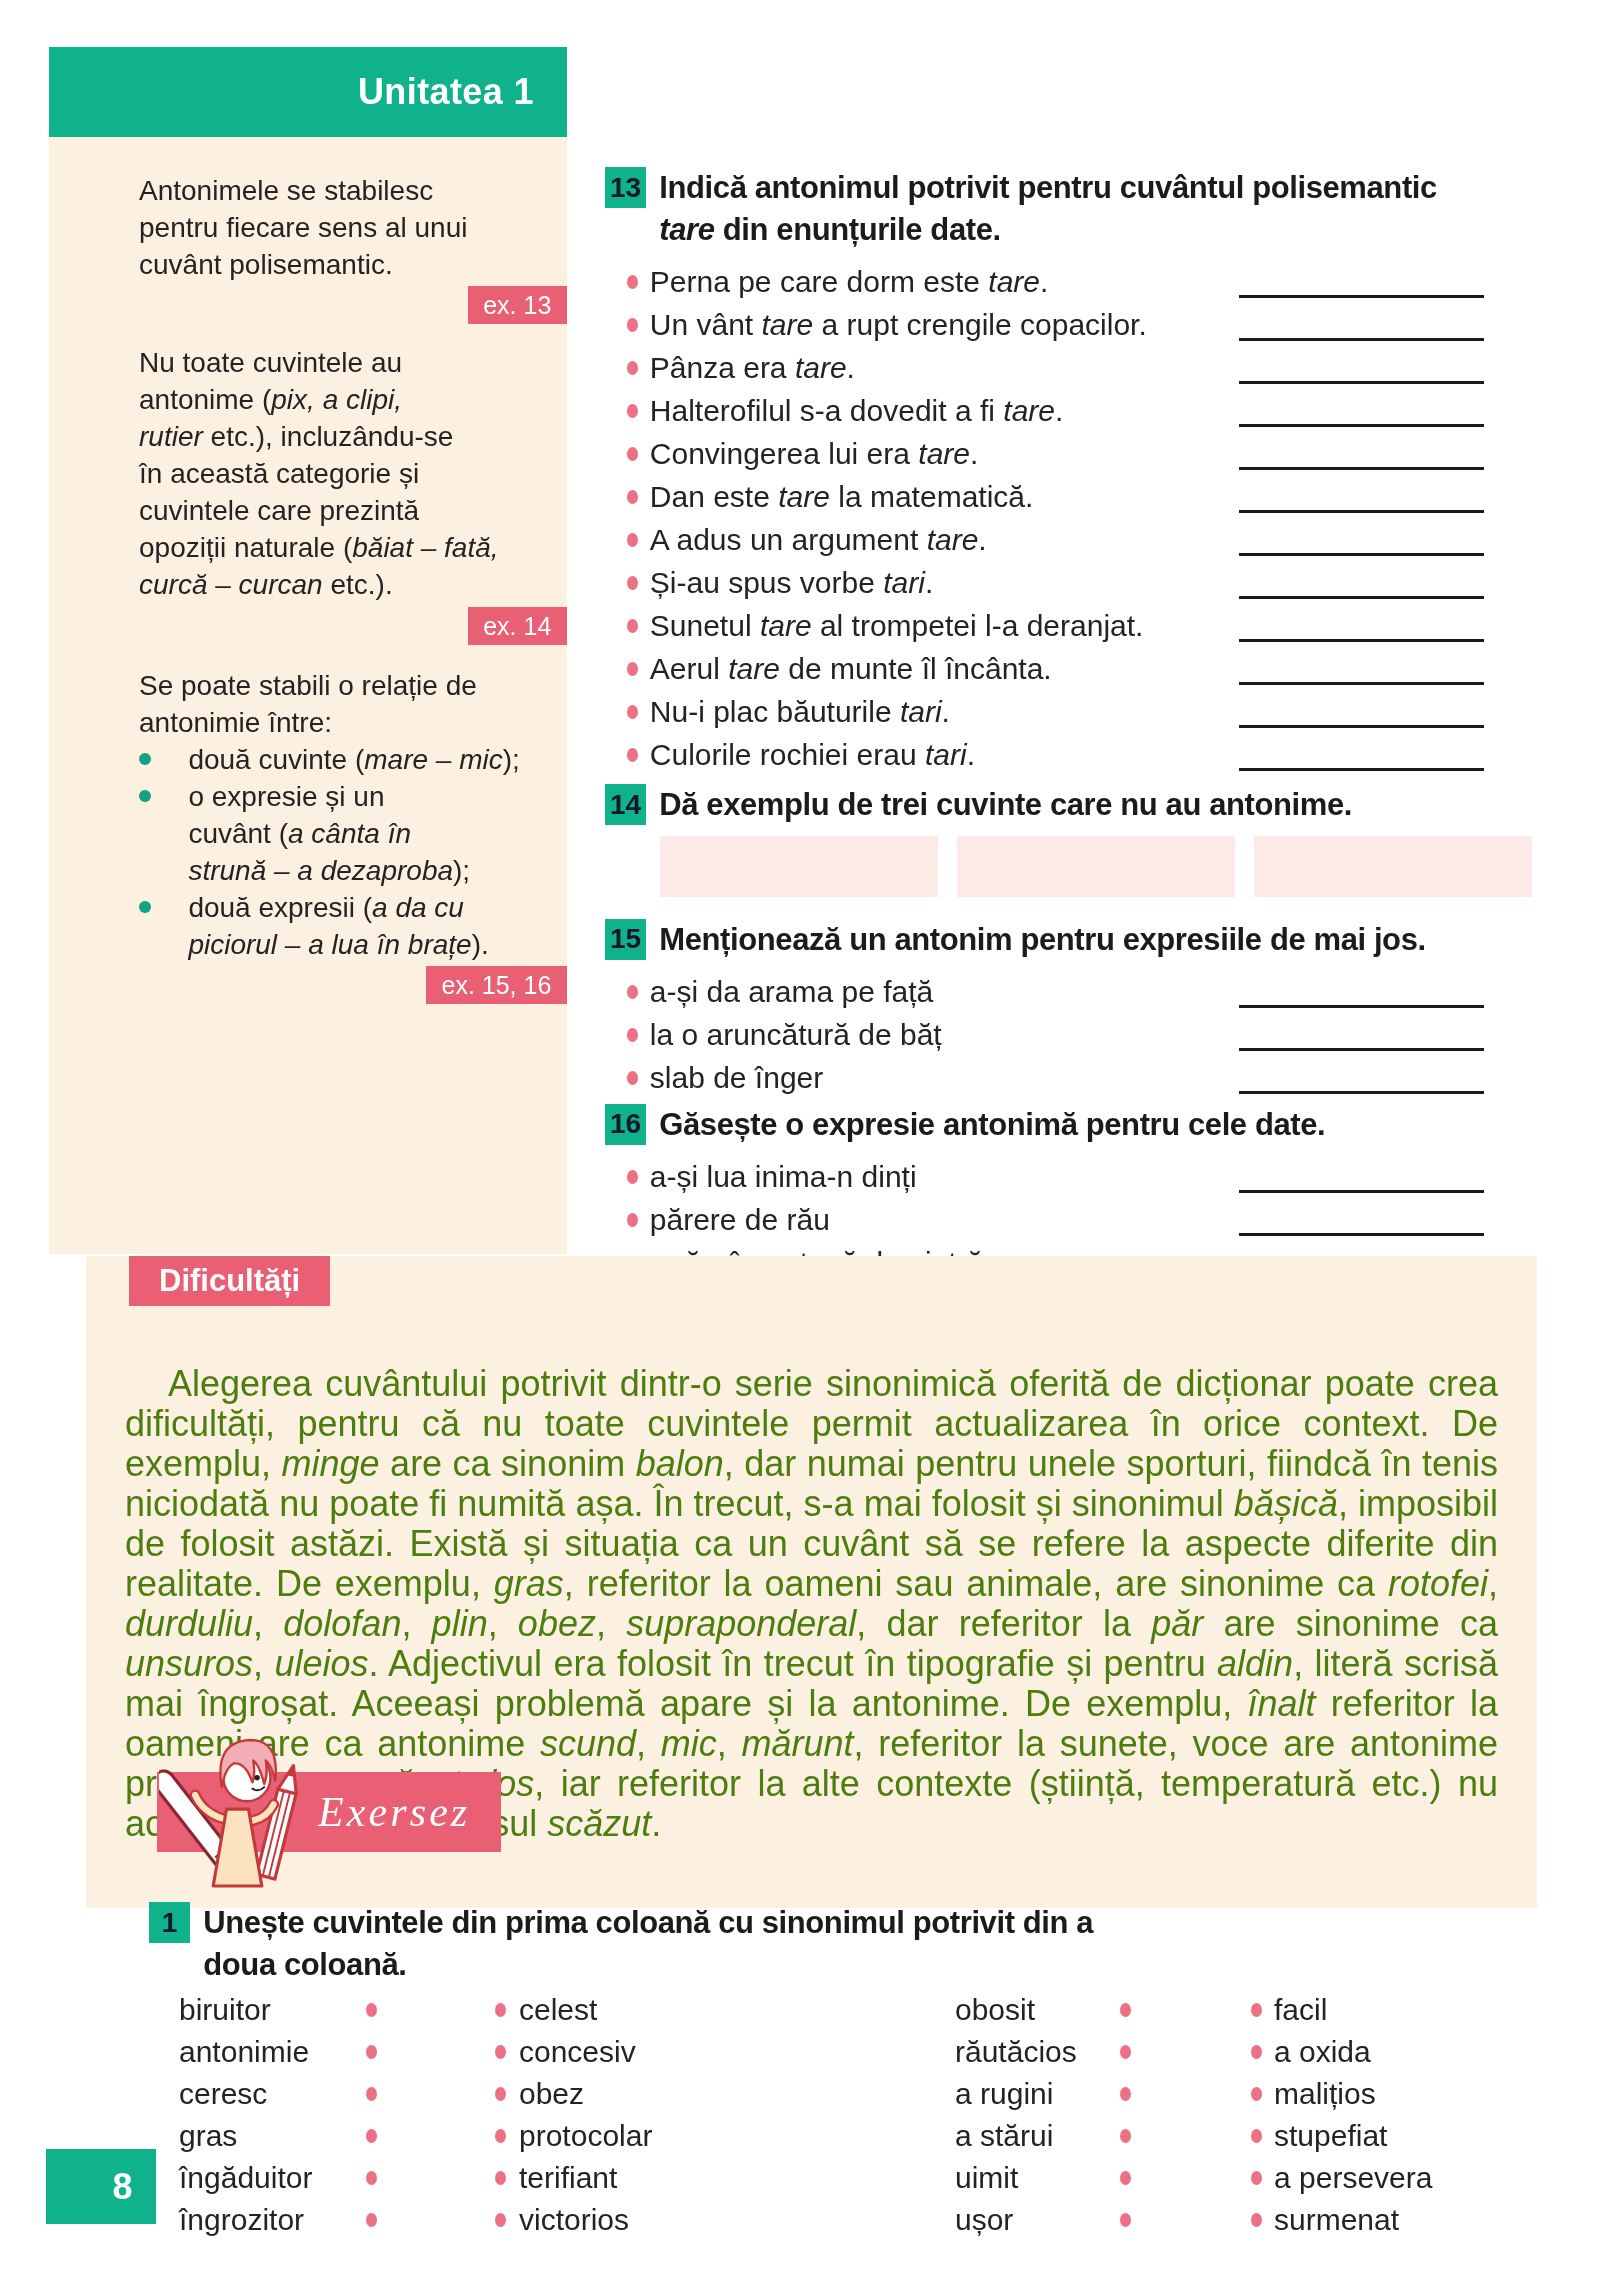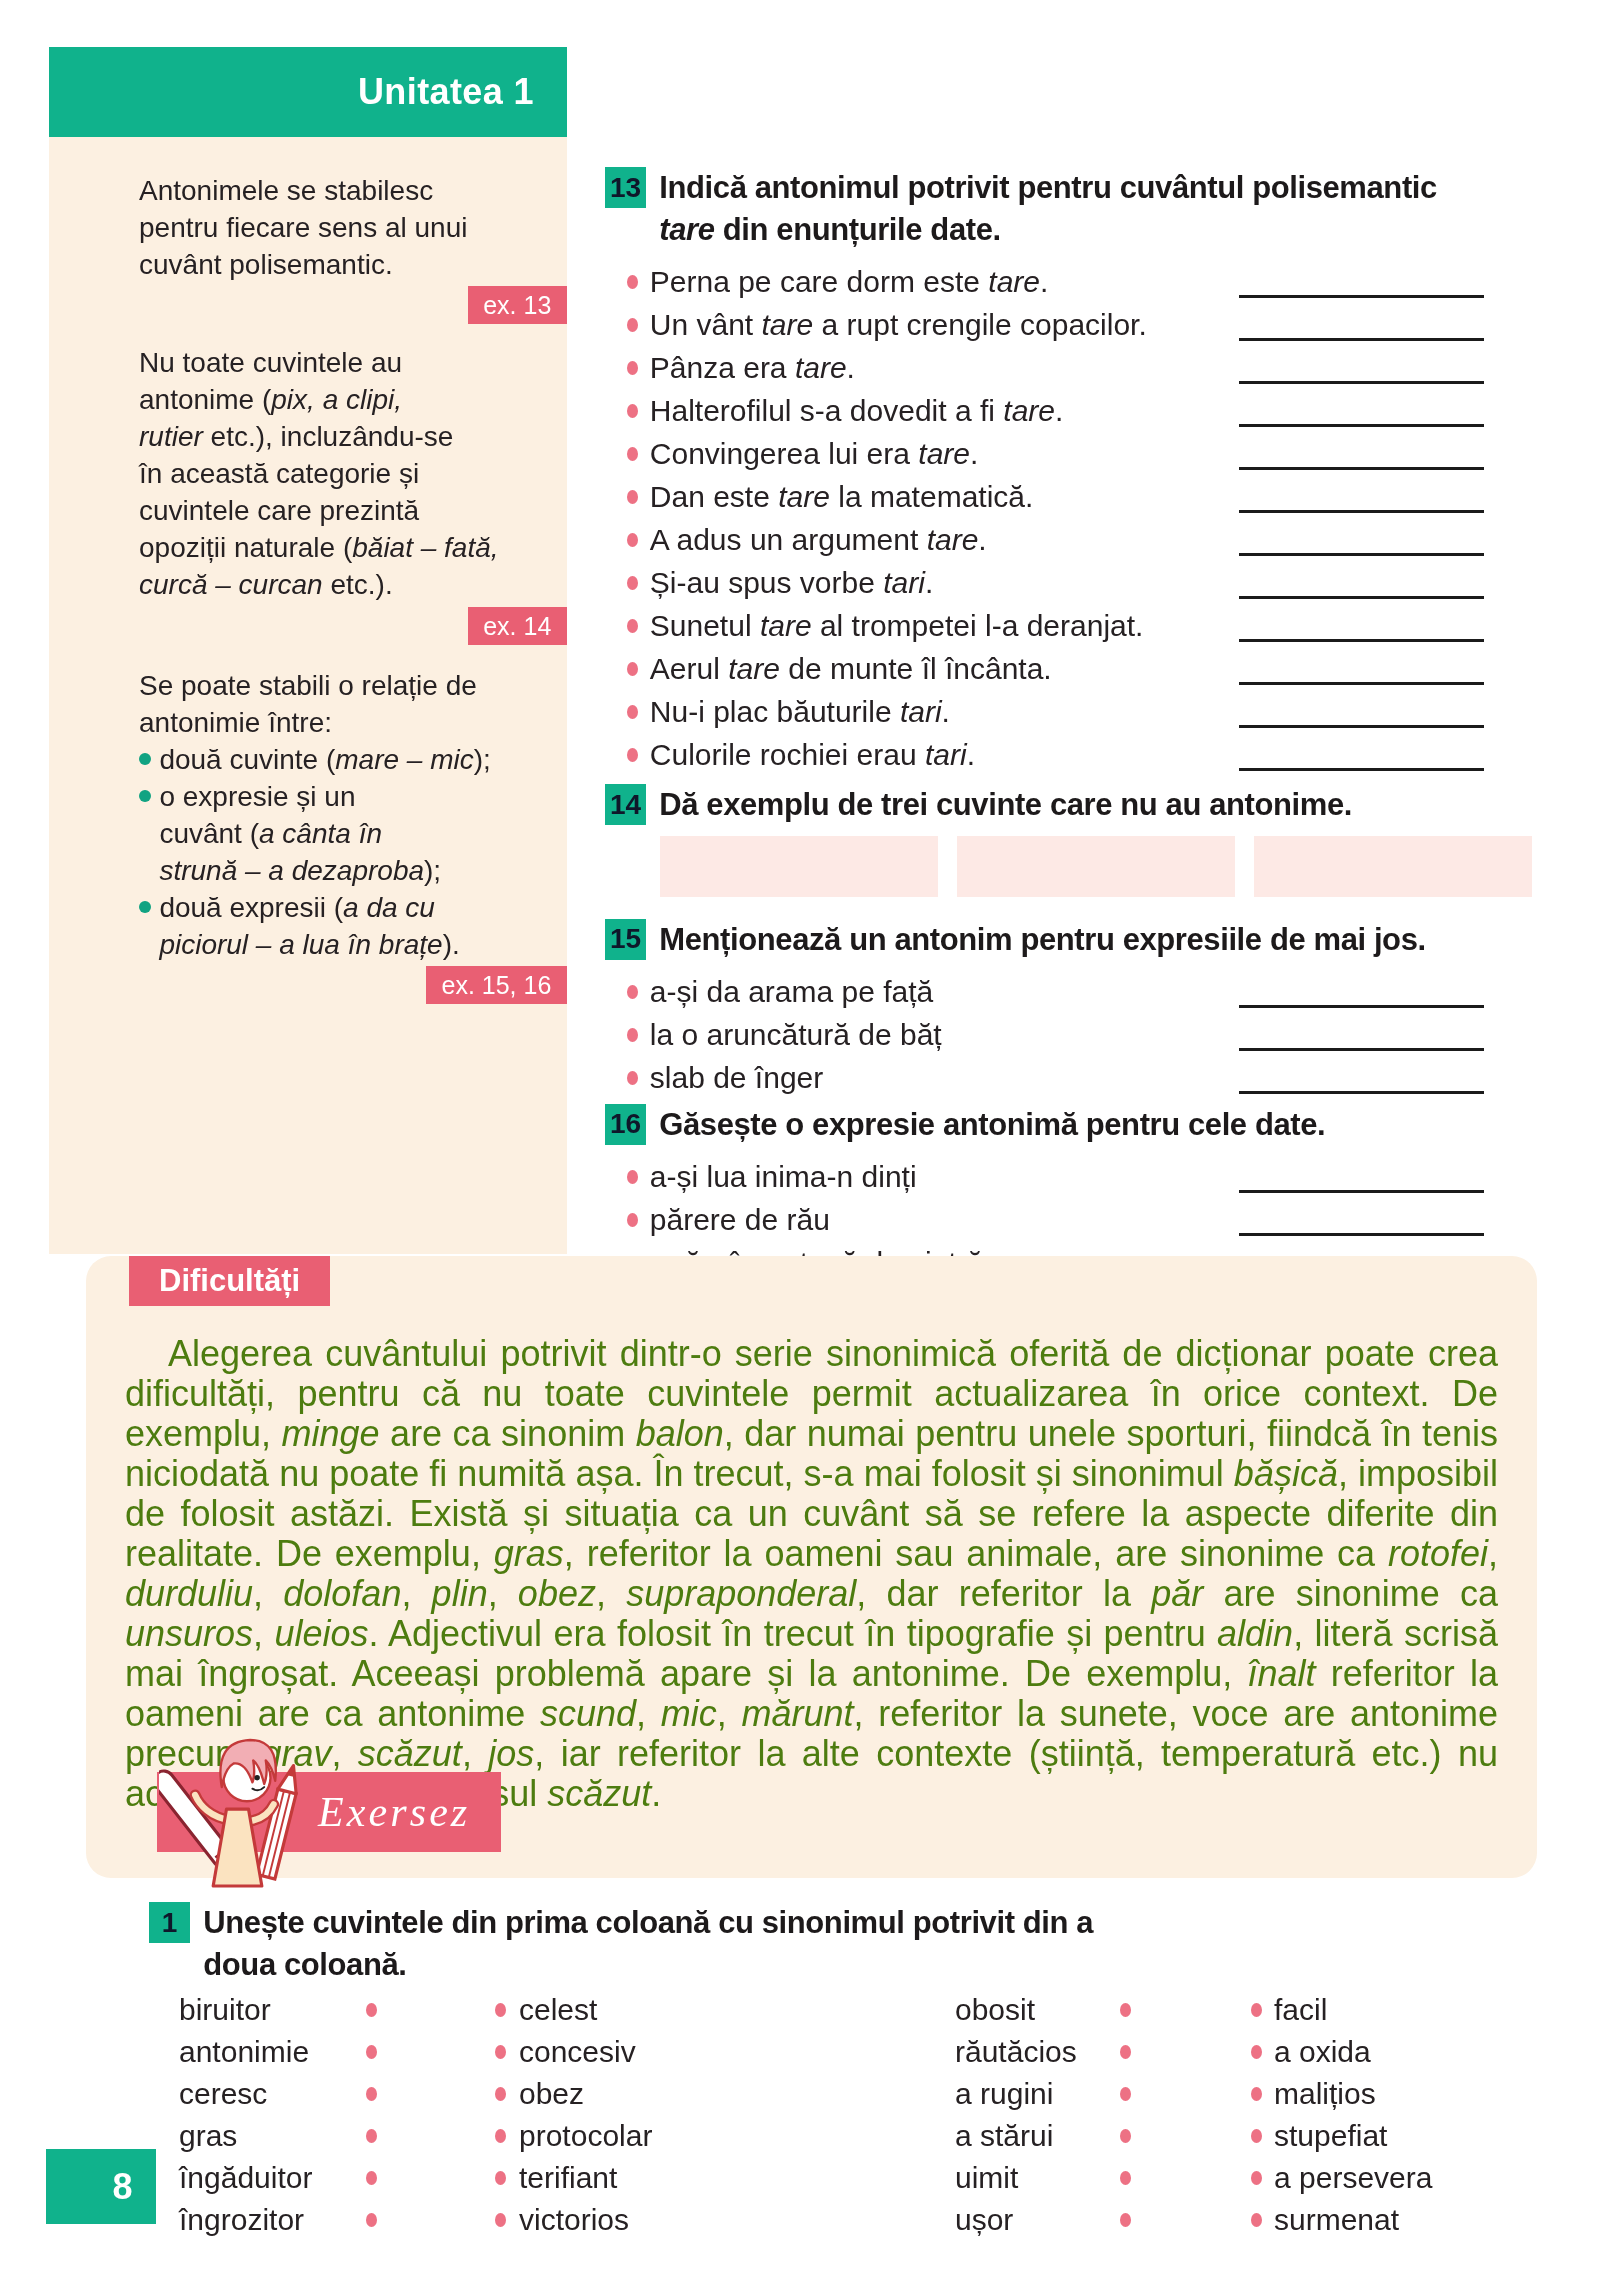--- a/index.html
+++ b/index.html
@@ -23,21 +23,21 @@
   }
   .side-note { margin:0; }
   .badge-row { display:flex; justify-content:flex-end; margin:3.1px -19px 0 0; }
   .ex-ref-badge {
     background:#e95f73; color:#ffffff; font-size:25px; line-height:38px;
     padding:0 15.7px; font-weight:normal;
   }
   .side-gap28 { height:20.4px; }
   .side-gap30 { height:22px; }
   .side-bullets { margin:0; }
-  .sbullet { display:flex; align-items:flex-start; }
+  .sbullet { display:flex; align-items:flex-start;gap:29px; }
   .sdot { flex:none; width:11.8px; height:11.8px; border-radius:50%; background:#11a382; margin:12.6px 8.6px 0 0; }
   .sbullet-text { flex:1; }
 
   
   .main-col { position:absolute; left:605px; top:167px; width:966px; }
   .ex-head { display:flex; align-items:flex-start; margin-bottom:9.4px; }
   .ex-num {
     flex:none; width:41px; height:41px; background:#10b28c; color:#0f172a;
     font-size:28px; font-weight:bold; display:flex; align-items:center; justify-content:center;
   }
@@ -53,21 +53,21 @@
   }
   .boxes { display:flex; gap:19px; width:872px; margin:9.4px 0 22px 55px; }
   .abox { flex:1; height:61px; background:#fde9e5; }
   .mt10 { margin-top:7.9px; }
   .mt26 { margin-top:20.4px; }
   .mt6  { margin-top:4.7px; }
 
   
   .difficulties {
     position:absolute; left:86px; top:1256px; width:1451px; min-height:444px;
-    background:#fcf0e1; box-sizing:border-box; padding:42px 39px 28px 39px;border-radius:25px;
+    background:#fcf0e1; box-sizing:border-box; padding:72px 39px 28px 39px;
   }
   .diff-badge {
     position:absolute; left:43px; top:0; background:#e95f73; color:#ffffff;
     font-size:31px; font-weight:bold; line-height:50px; padding:0 30px;
   }
   .diff-body {
     font-size:36px; line-height:40px; text-align:justify; text-indent:43px; color:#4d7c0f;
   }
 
   

